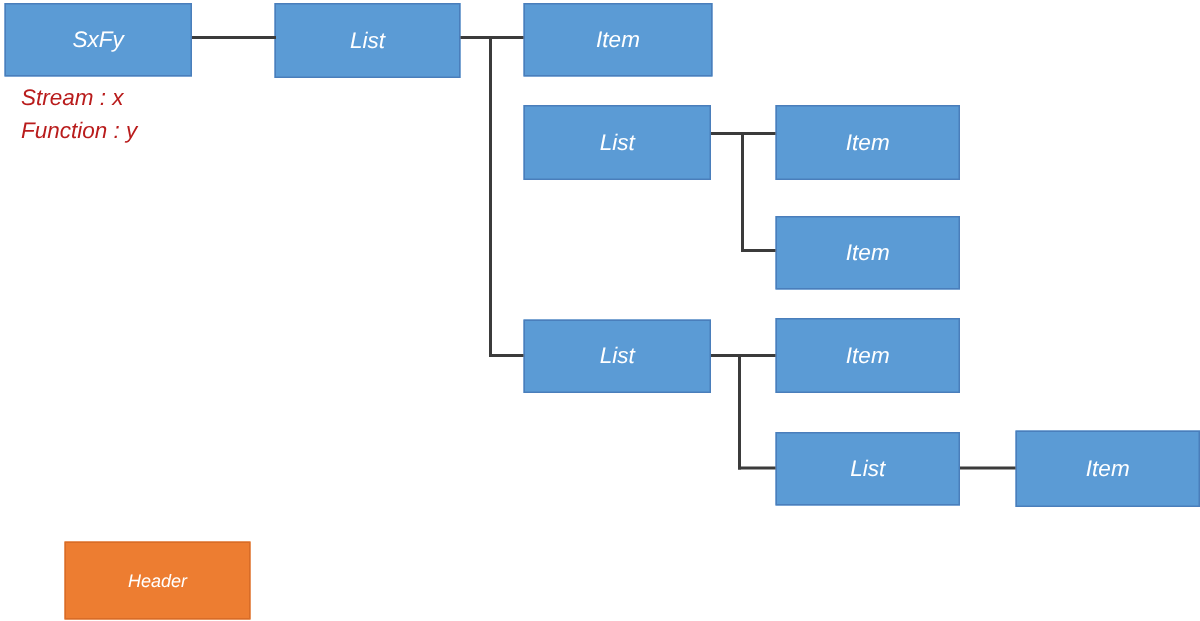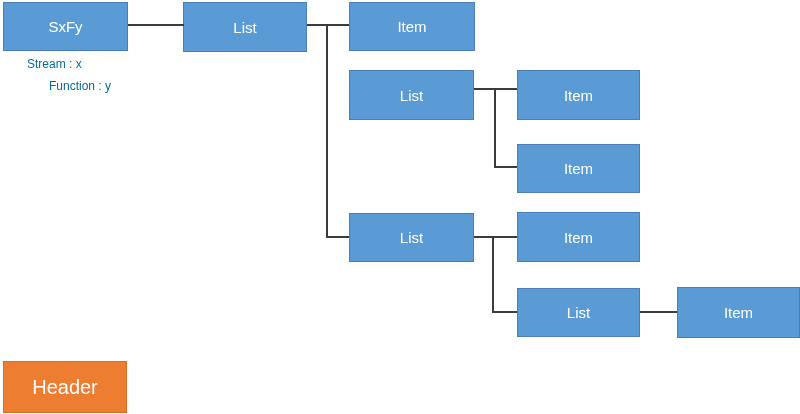--- a/index.html
+++ b/index.html
@@ -1,56 +1,56 @@
 <!DOCTYPE html>
 <html style="--node-fill: #5B9BD5; --node-border: #4A7EBB; --header-fill: #ED7D31; --header-border: #D86C27; --connector: #3B3B3B; --label-text: #FFFFFF;"><head>
 <meta charset="utf-8">
 <style>
-  * { margin:0; padding:0; box-sizing:border-box; }
+  * { margin:0; padding:0; box-sizing:border-box;font-style:italic; }
   html,body { width:800px; height:414px; }
   body { font-family:"Liberation Sans", sans-serif; background:#ffffff; }
   .canvas { position:relative; width:800px; height:414px; background:#ffffff; overflow:hidden; }
 
   .node {
     position:absolute;
     background:var(--node-fill,#5B9BD5);
     border:1px solid var(--node-border,#4A7EBB);
     color:var(--label-text,#ffffff);
     display:flex; align-items:center; justify-content:center;
     font-size:15px;
   }
   .node.orange {
     background:var(--header-fill,#ED7D31);
     border-color:var(--header-border,#D86C27);
   }
-  .bar { font-size:20px; }
+  .bar { font-size:12px;margin-left:40px; }
 
   .line { position:absolute; background:var(--connector,#3B3B3B); }
 
   .annotation {
-    position:absolute; left:27px; color:#0369a1;
-    font-size:12px; white-space:pre;
+    position:absolute; left:14px; color:#b91c1c;
+    font-size:15px; white-space:pre;
   }
 
   
   .n-sxfy   { left:3;   top:2;   width:125px; height:49px; left:3px;   top:2px; }
   .n-list1  { left:183px; top:2px;   width:124px; height:50px; }
   .n-item1  { left:349px; top:2px;   width:126px; height:49px; }
   .n-list2  { left:349px; top:70px;  width:125px; height:50px; }
   .n-item2  { left:517px; top:70px;  width:123px; height:50px; }
   .n-item3  { left:517px; top:144px; width:123px; height:49px; }
   .n-list3  { left:349px; top:213px; width:125px; height:49px; }
   .n-item4  { left:517px; top:212px; width:123px; height:50px; }
   .n-list4  { left:517px; top:288px; width:123px; height:49px; }
   .n-item5  { left:677px; top:287px; width:123px; height:51px; }
   .n-header { left:3px;   top:361px; width:124px; height:52px; }
   .n-datablock { left:127px; top:361px; width:673px; height:52px; }
 
   .a-stream   { top:57px; }
-  .a-function { top:79px;margin-left:22px; }
+  .a-function { top:79px; }
 
   
   .c1 { left:128px; top:24px;  width:56px;  height:2px; }  
   .c2 { left:307px; top:24px;  width:42px;  height:2px; }  
   .c3 { left:326px; top:24px;  width:2px;   height:214px;} 
   .c4 { left:326px; top:236px; width:23px;  height:2px; }  
   .c5 { left:474px; top:88px;  width:43px;  height:2px; }  
   .c6 { left:494px; top:88px;  width:2px;   height:80px; } 
   .c7 { left:494px; top:166px; width:23px;  height:2px; }  
   .c8 { left:474px; top:236px; width:43px;  height:2px; }  

